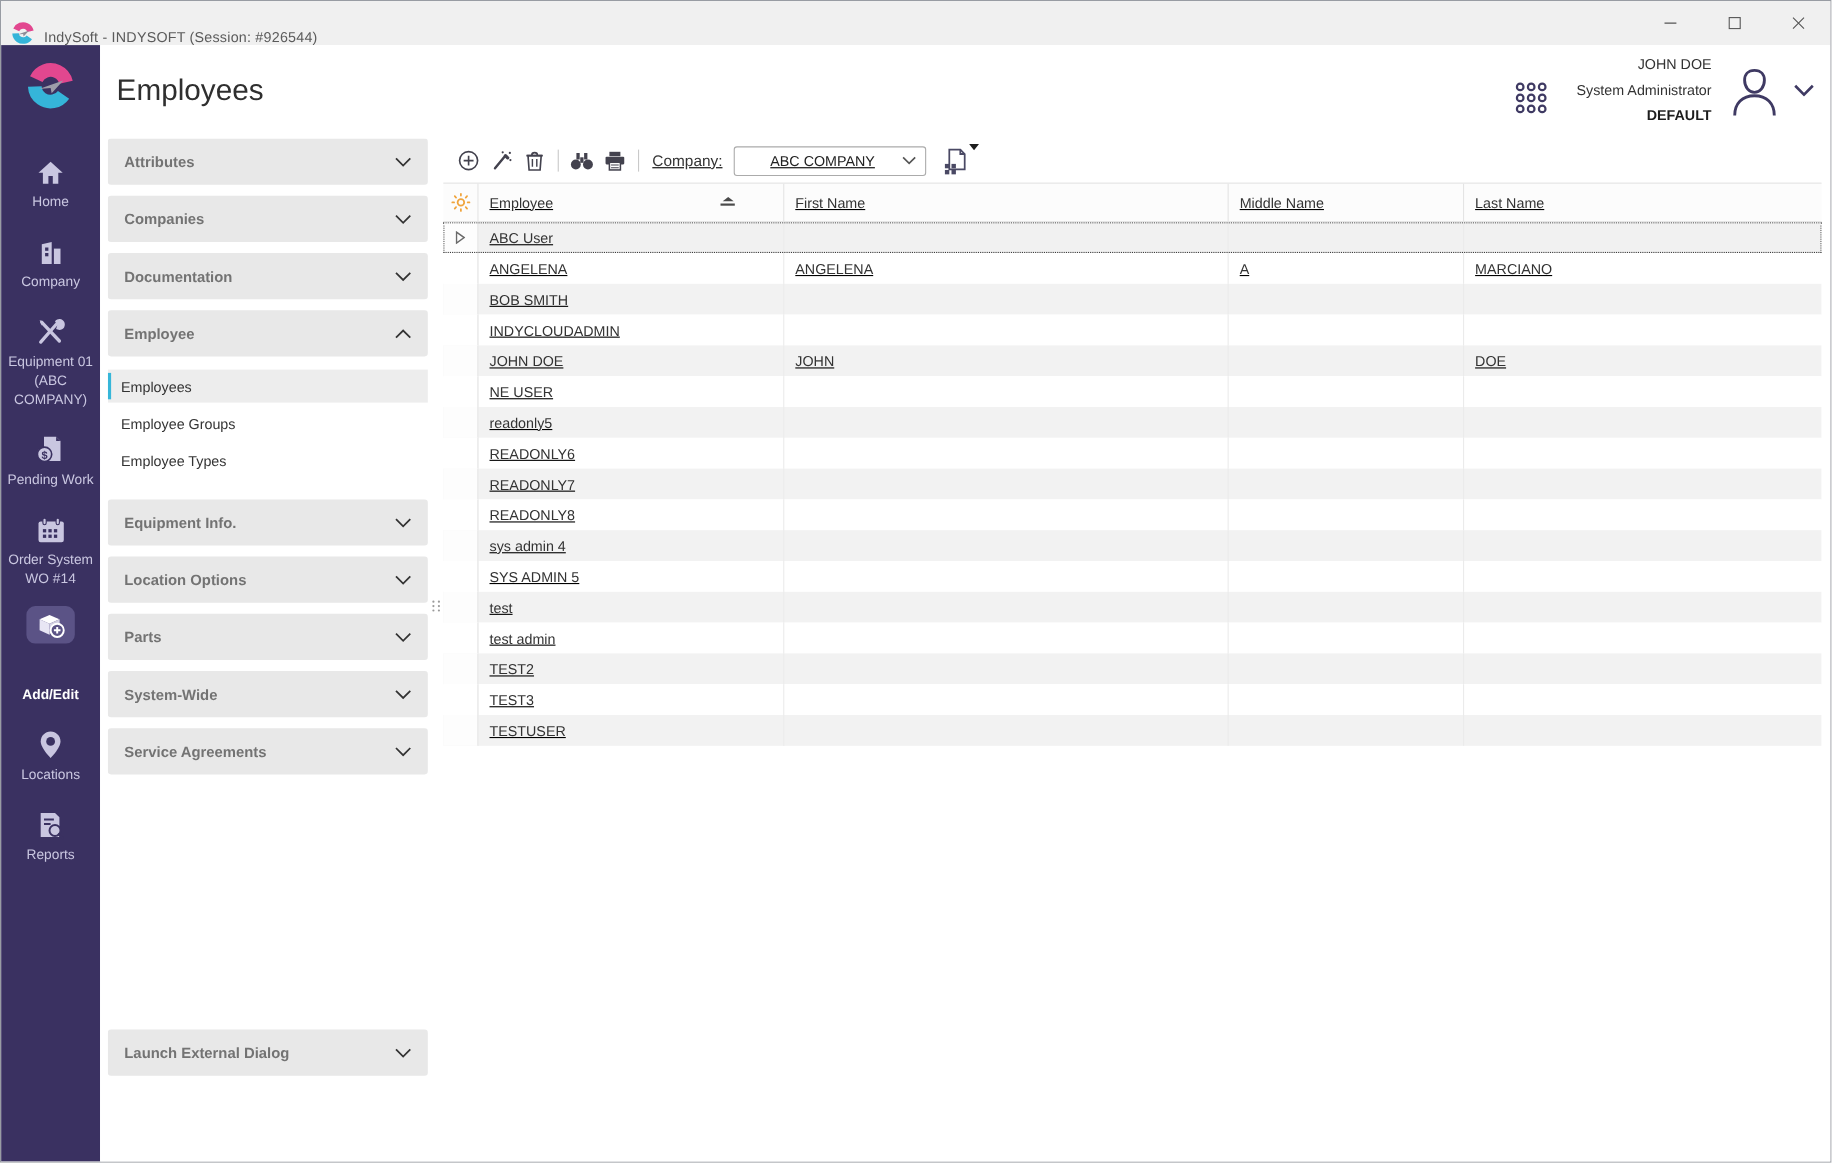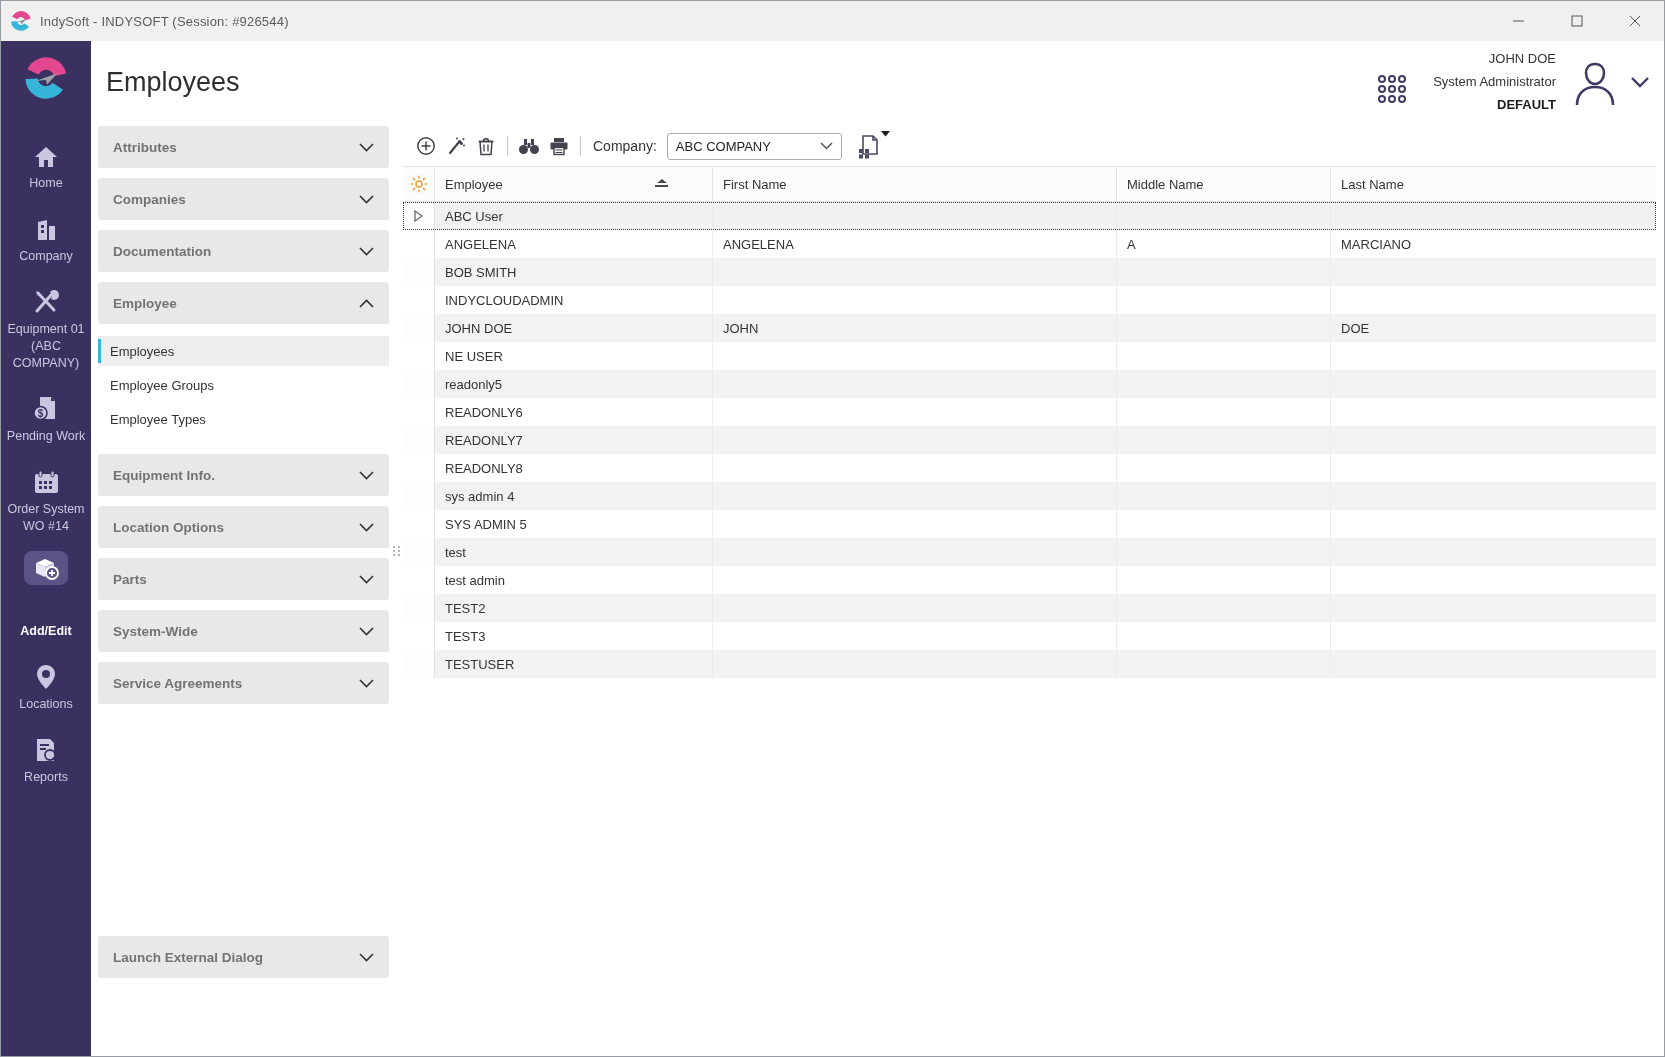--- a/index.html
+++ b/index.html
@@ -1,20 +1,20 @@
 <!DOCTYPE html>
 <html><head>
 <meta charset="utf-8">
 <style>
   * { margin:0; padding:0; box-sizing:border-box; }
   html,body { width:1665px; height:1057px; font-family:"Liberation Sans", sans-serif; background:#e8e8e8; }
   .window { width:1665px; height:1057px; border:1px solid #989ca3; background:#fff; display:flex; flex-direction:column; overflow:hidden; }
 
   
-  .titlebar { height:40px; background:#f0f0f0; display:flex; align-items:center; flex:0 0 auto; }
+  .titlebar { height:40px; background:#f0f0f0; display:flex; align-items:flex-end; flex:0 0 auto; }
   .titlebar .logo { width:22px; height:22px; margin:0 8px 0 9px; }
   .titlebar .title { font-size:13px; color:#5b5b5b; letter-spacing:.2px; }
   .win-controls { margin-left:auto; display:flex; height:100%; }
   .win-btn { width:58px; height:100%; display:flex; align-items:center; justify-content:center; color:#555; }
   .win-btn svg { display:block; }
 
   
   .app { flex:1; display:flex; min-height:0; }
 
   
@@ -50,27 +50,27 @@
   .sub-item.selected { background:#ededed; }
   .sub-item.selected::before { content:""; position:absolute; left:0; top:3px; bottom:3px; width:3px; background:#36b6d9; }
   .acc-bottom { margin-top:auto; margin-bottom:16px; }
 
   
   .splitter { width:14px; position:relative; flex:0 0 auto; }
   .grip { position:absolute; left:4px; top:420px; display:grid; grid-template-columns:3px 3px; gap:2px; }
   .grip i { width:2px; height:2px; background:#9a9a9a; border-radius:50%; }
 
   
-  .grid-area { flex:1; display:flex; flex-direction:column; margin-right:8px; min-width:0; }
+  .grid-area { flex:1; display:flex; flex-direction:column; margin-right:8px; min-width:0;text-decoration:underline; }
   .toolbar { height:40px; display:flex; align-items:center; flex:0 0 auto; padding-left:8px; }
   .tbtn { display:flex; align-items:center; justify-content:center; width:30px; height:28px; cursor:pointer; }
   .tsep { width:1px; height:20px; background:#c9c9c9; margin:0 6px; }
   .company-label { font-size:14px; color:#333; margin:0 10px 0 6px; }
   .combo { width:175px; height:27px; border:1px solid #ababab; border-radius:3px; background:#fff; display:flex; align-items:center; padding:0 8px; cursor:pointer; }
-  .combo .combo-val { font-size:13px; color:#222; flex:1; white-space:nowrap; overflow:hidden; }
+  .combo .combo-val { font-size:13px; color:#222; flex:1; white-space:nowrap; overflow:hidden;text-align:center; }
   .export-wrap { margin-left:14px; position:relative; display:flex; align-items:flex-start; cursor:pointer; }
 
   .grid { flex:1; display:flex; flex-direction:column; min-height:0; }
   .ghead { display:grid; grid-template-columns:32px 278px 404px 214px 1fr; height:36px; background:#fcfcfc; border-top:1px solid #e4e4e4; border-bottom:1px solid #e4e4e4; flex:0 0 auto; }
   .ghead .hc { display:flex; align-items:center; font-size:13px; color:#333; padding:0 10px; border-right:1px solid #e4e4e4; position:relative; cursor:pointer; }
   .ghead .hc:last-child { border-right:none; }
   .ghead .hc.first { justify-content:center; padding:0; }
   .sort-ind { position:absolute; right:44px; top:12px; display:flex; flex-direction:column; align-items:center; }
   .sort-tri { width:0; height:0; border-left:5px solid transparent; border-right:5px solid transparent; border-bottom:4px solid #4a4a4a; }
   .sort-line { width:13px; border-bottom:2px solid #4a4a4a; margin-top:2px; }

